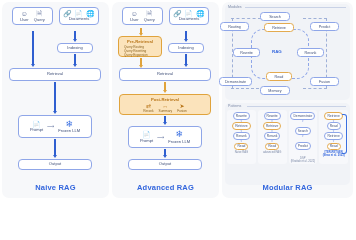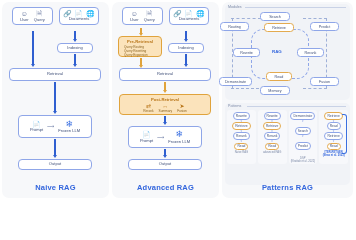--- a/index.html
+++ b/index.html
@@ -346,16 +346,16 @@
           <div class="pcaret">▾</div>
           <div class="pbx orange">Read</div>
           <div class="pcap blue" style="white-space:pre-line;">ITER-RETGEN
 (Shao et al. 2023)</div>
           <div class="loop"></div>
         </div>
 
       </div>
     </div>
 
-    <div class="panel-title" style="position:absolute;bottom:6px;">Patterns RAG</div>
+    <div class="panel-title" style="position:absolute;bottom:6px;">Modular RAG</div>
   </div>
 
 </div>
 
 </body></html>

